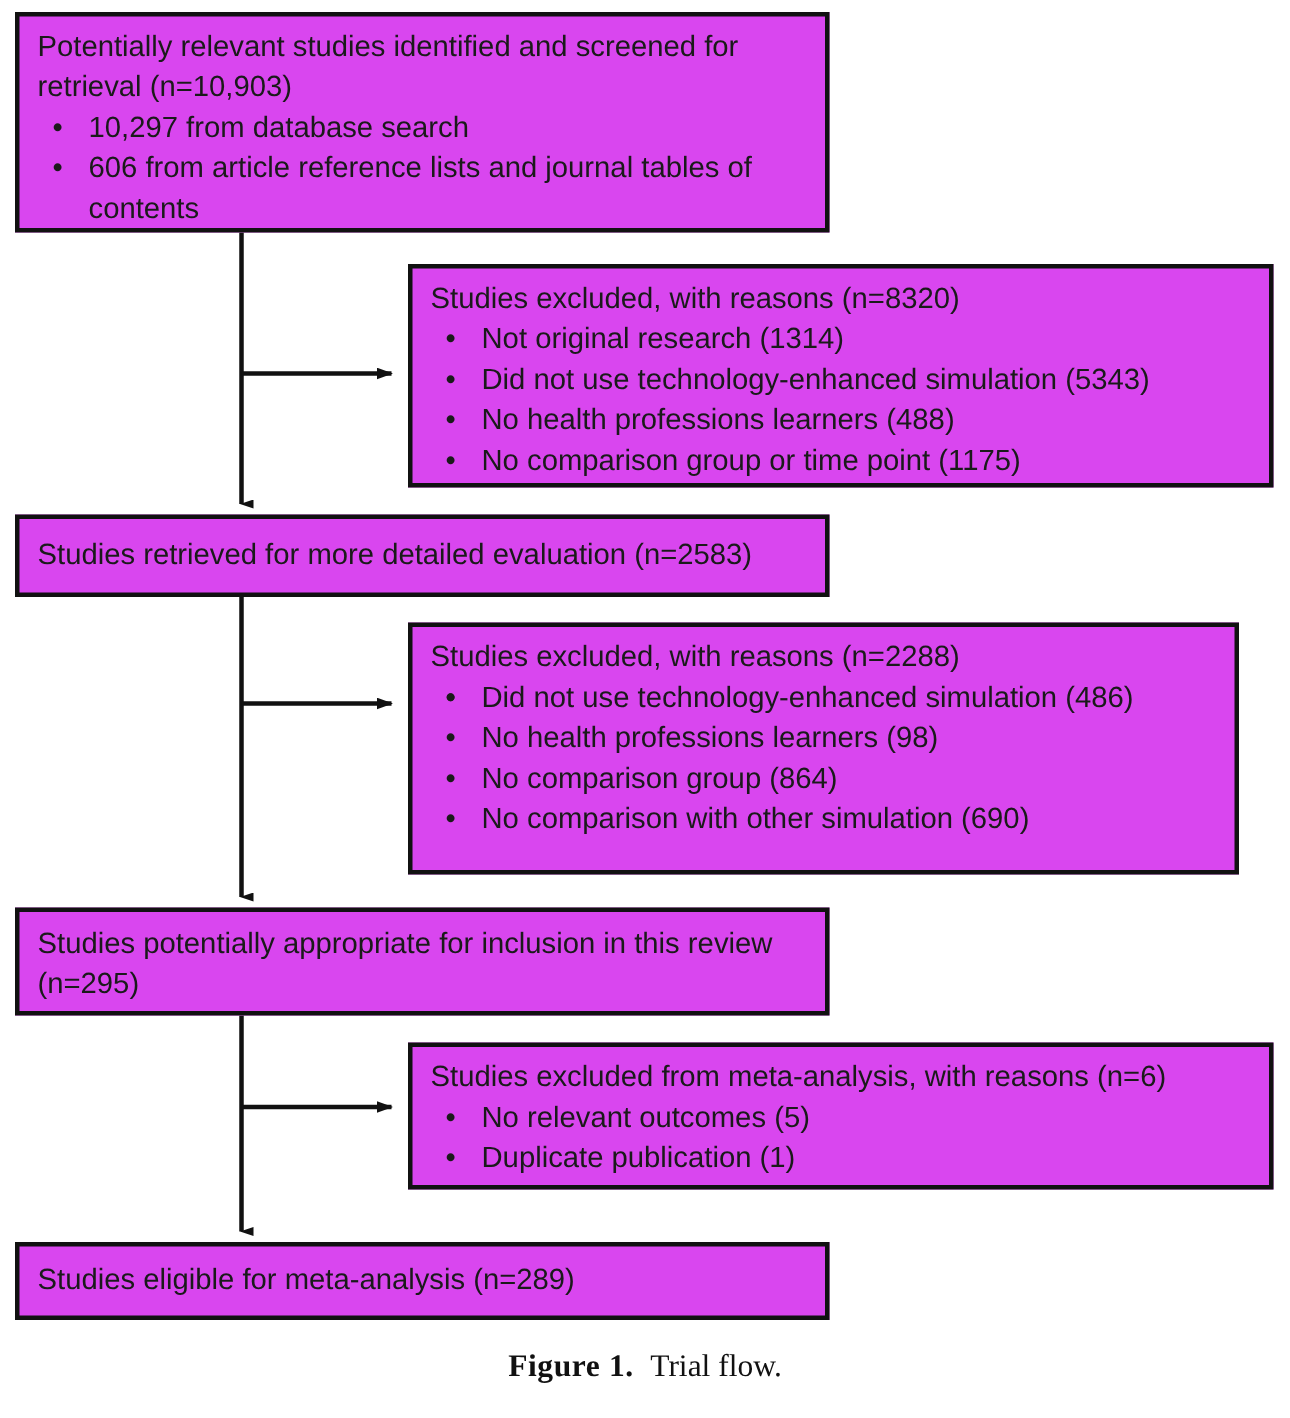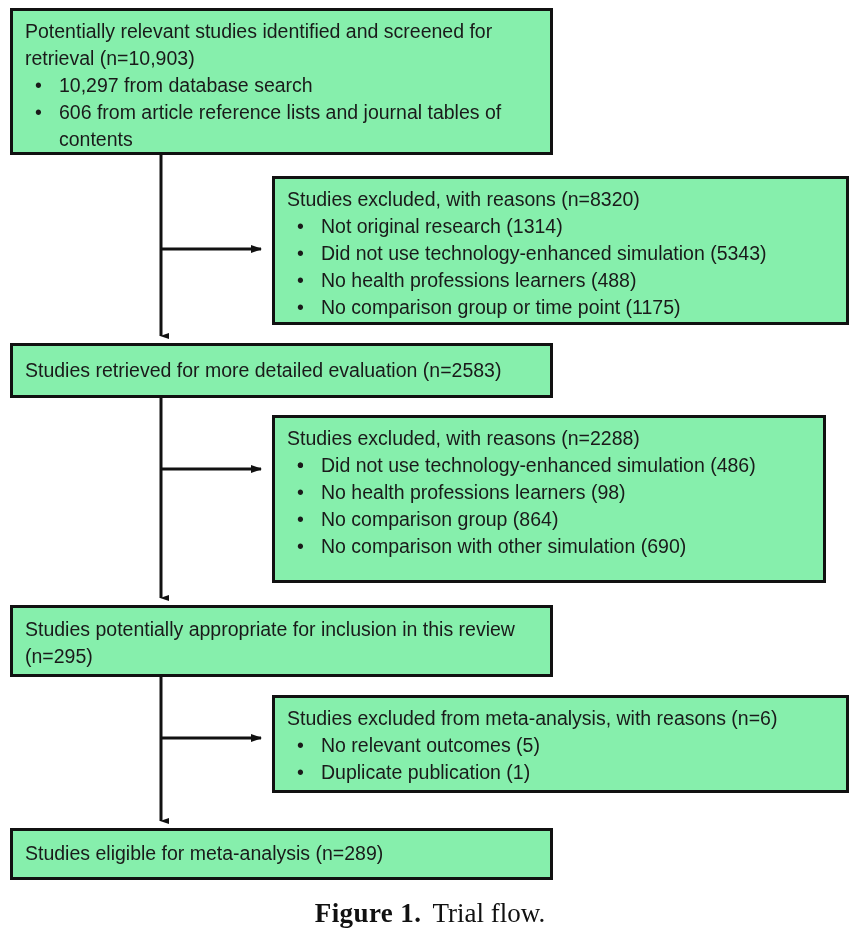--- a/index.html
+++ b/index.html
@@ -19,21 +19,21 @@
     position: absolute;
     left: 0;
     top: 0;
     width: 860px;
     height: 945px;
   }
   .box {
     position: absolute;
     box-sizing: border-box;
     border: 3px solid #111111;
-    background: #86efac;
+    background: #d946ef;
     padding: 7px 10px 6px 12px;
   }
   .box .line {
     font-size: 19.5px;
     line-height: 27px;
     white-space: pre-wrap;
     color: #1a1a1a;
   }
   .box ul {
     list-style: none;
@@ -62,21 +62,21 @@
     height: 945px;
     pointer-events: none;
   }
   .caption {
     position: absolute;
     left: 0;
     top: 898px;
     width: 860px;
     text-align: center;
     font-family: "Liberation Serif", serif;
-    font-size: 27px;
+    font-size: 21px;
     color: #111111;
   }
   .caption .cap-label {
     font-weight: bold;
     letter-spacing: 0.4px;
   }
   .caption .cap-text {
     margin-left: 11px;
   }
 </style>

